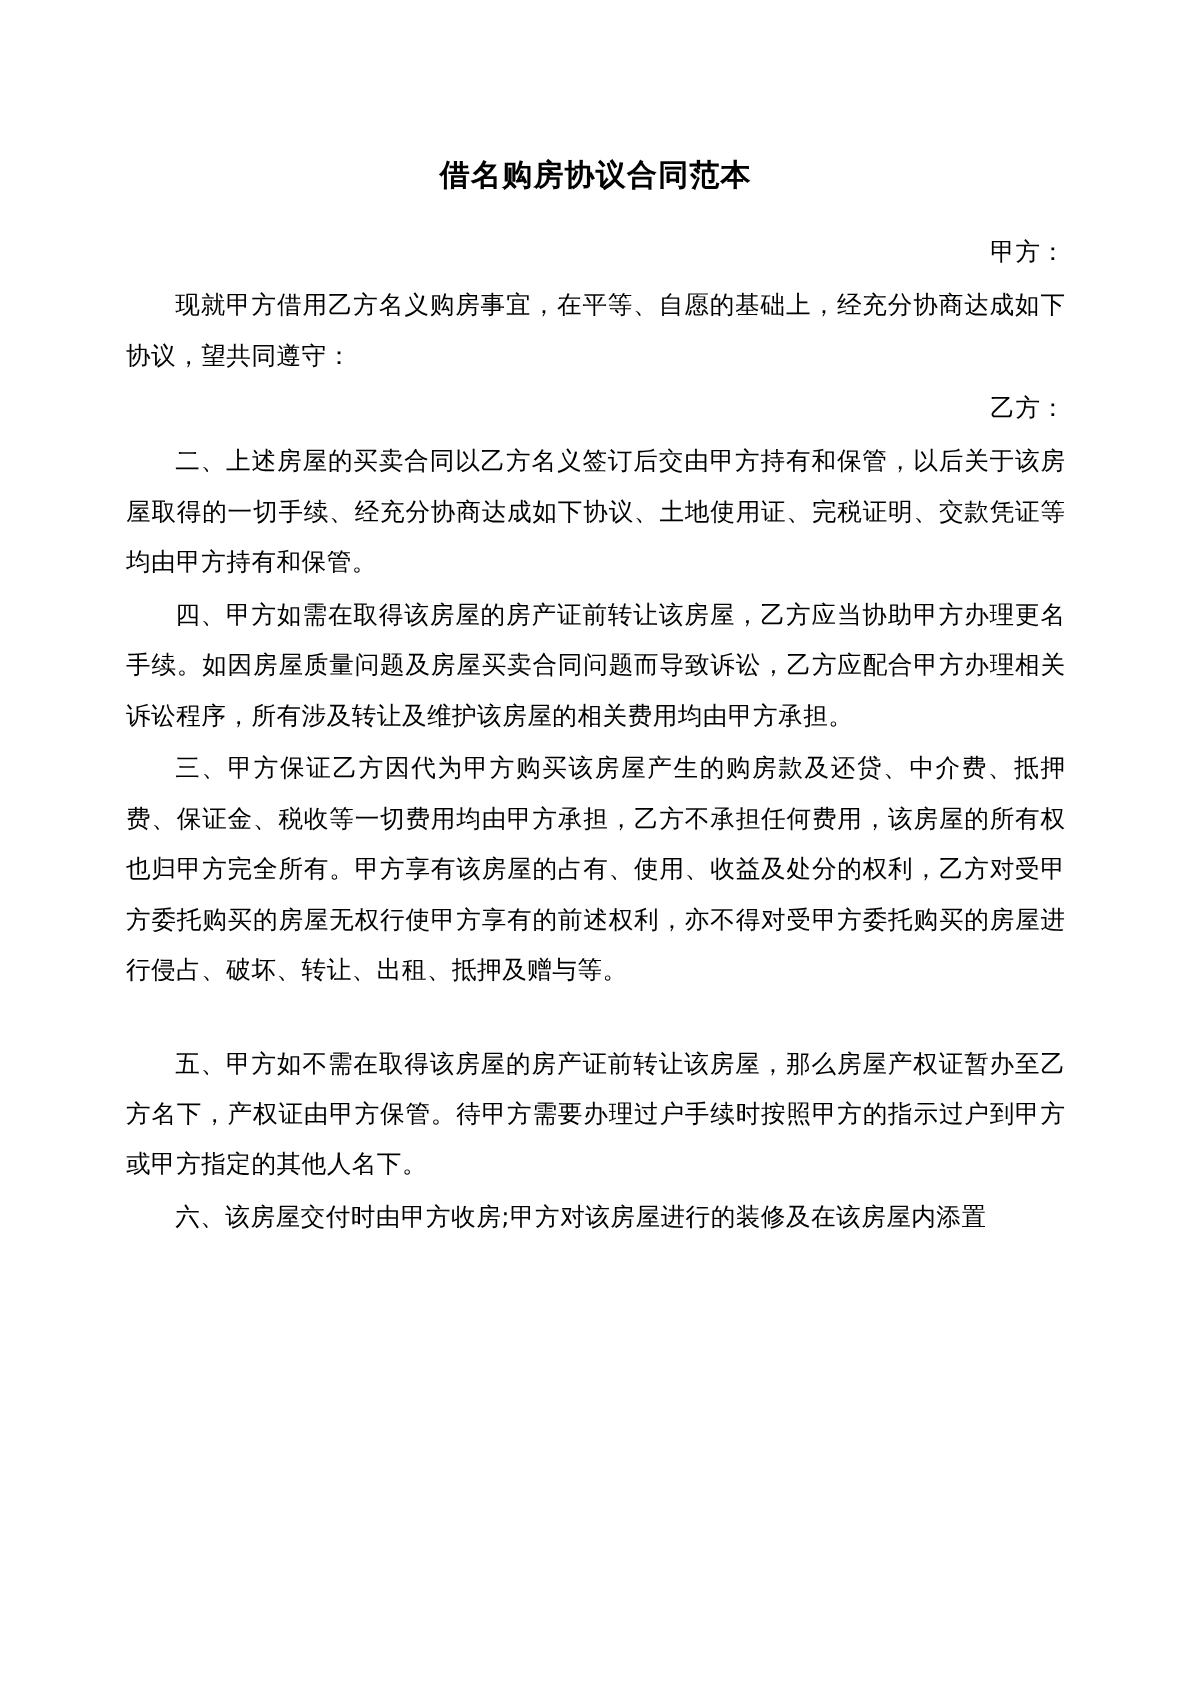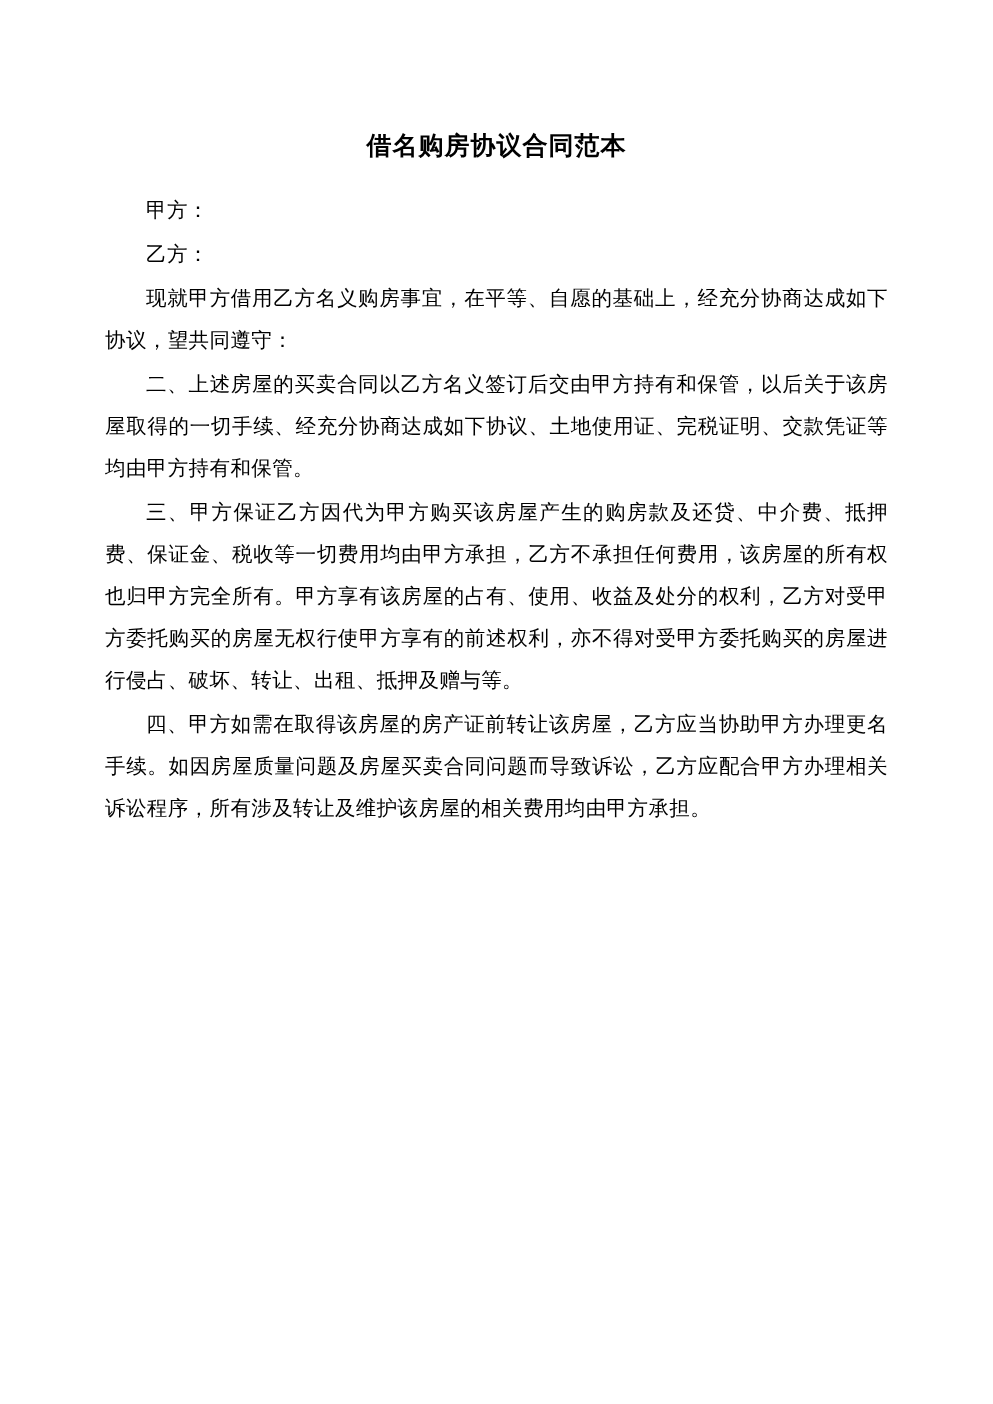--- a/index.html
+++ b/index.html
@@ -33,32 +33,34 @@
   .para {
     font-size: 20.5px;
     line-height: 2.05;
     text-align: justify;
     text-justify: inter-ideograph;
     margin: 0 0 2px 0;
     text-indent: 2em;
     letter-spacing: 0.4px;
   }
   .para.short {
-    text-align: left;
+    text-align: right;
   }
   .spacer {
     height: 34px;
   }
 </style>
 </head>
 <body>
 
 <div class="page">
   <h1 class="doc-title">借名购房协议合同范本</h1>
 
   <p class="para short">甲方：</p>
+  <p class="para">现就甲方借用乙方名义购房事宜，在平等、自愿的基础上，经充分协商达成如下协议，望共同遵守：</p>
   <p class="para short">乙方：</p>
-  <p class="para">现就甲方借用乙方名义购房事宜，在平等、自愿的基础上，经充分协商达成如下协议，望共同遵守：</p>
   <p class="para">二、上述房屋的买卖合同以乙方名义签订后交由甲方持有和保管，以后关于该房屋取得的一切手续、经充分协商达成如下协议、土地使用证、完税证明、交款凭证等均由甲方持有和保管。</p>
+  <p class="para">四、甲方如需在取得该房屋的房产证前转让该房屋，乙方应当协助甲方办理更名手续。如因房屋质量问题及房屋买卖合同问题而导致诉讼，乙方应配合甲方办理相关诉讼程序，所有涉及转让及维护该房屋的相关费用均由甲方承担。</p>
   <p class="para">三、甲方保证乙方因代为甲方购买该房屋产生的购房款及还贷、中介费、抵押费、保证金、税收等一切费用均由甲方承担，乙方不承担任何费用，该房屋的所有权也归甲方完全所有。甲方享有该房屋的占有、使用、收益及处分的权利，乙方对受甲方委托购买的房屋无权行使甲方享有的前述权利，亦不得对受甲方委托购买的房屋进行侵占、破坏、转让、出租、抵押及赠与等。</p>
-  <p class="para">四、甲方如需在取得该房屋的房产证前转让该房屋，乙方应当协助甲方办理更名手续。如因房屋质量问题及房屋买卖合同问题而导致诉讼，乙方应配合甲方办理相关诉讼程序，所有涉及转让及维护该房屋的相关费用均由甲方承担。</p>
   <div class="spacer"></div>
+  <p class="para">五、甲方如不需在取得该房屋的房产证前转让该房屋，那么房屋产权证暂办至乙方名下，产权证由甲方保管。待甲方需要办理过户手续时按照甲方的指示过户到甲方或甲方指定的其他人名下。</p>
+  <p class="para">六、该房屋交付时由甲方收房;甲方对该房屋进行的装修及在该房屋内添置</p>
 </div>
 
 </body></html>

